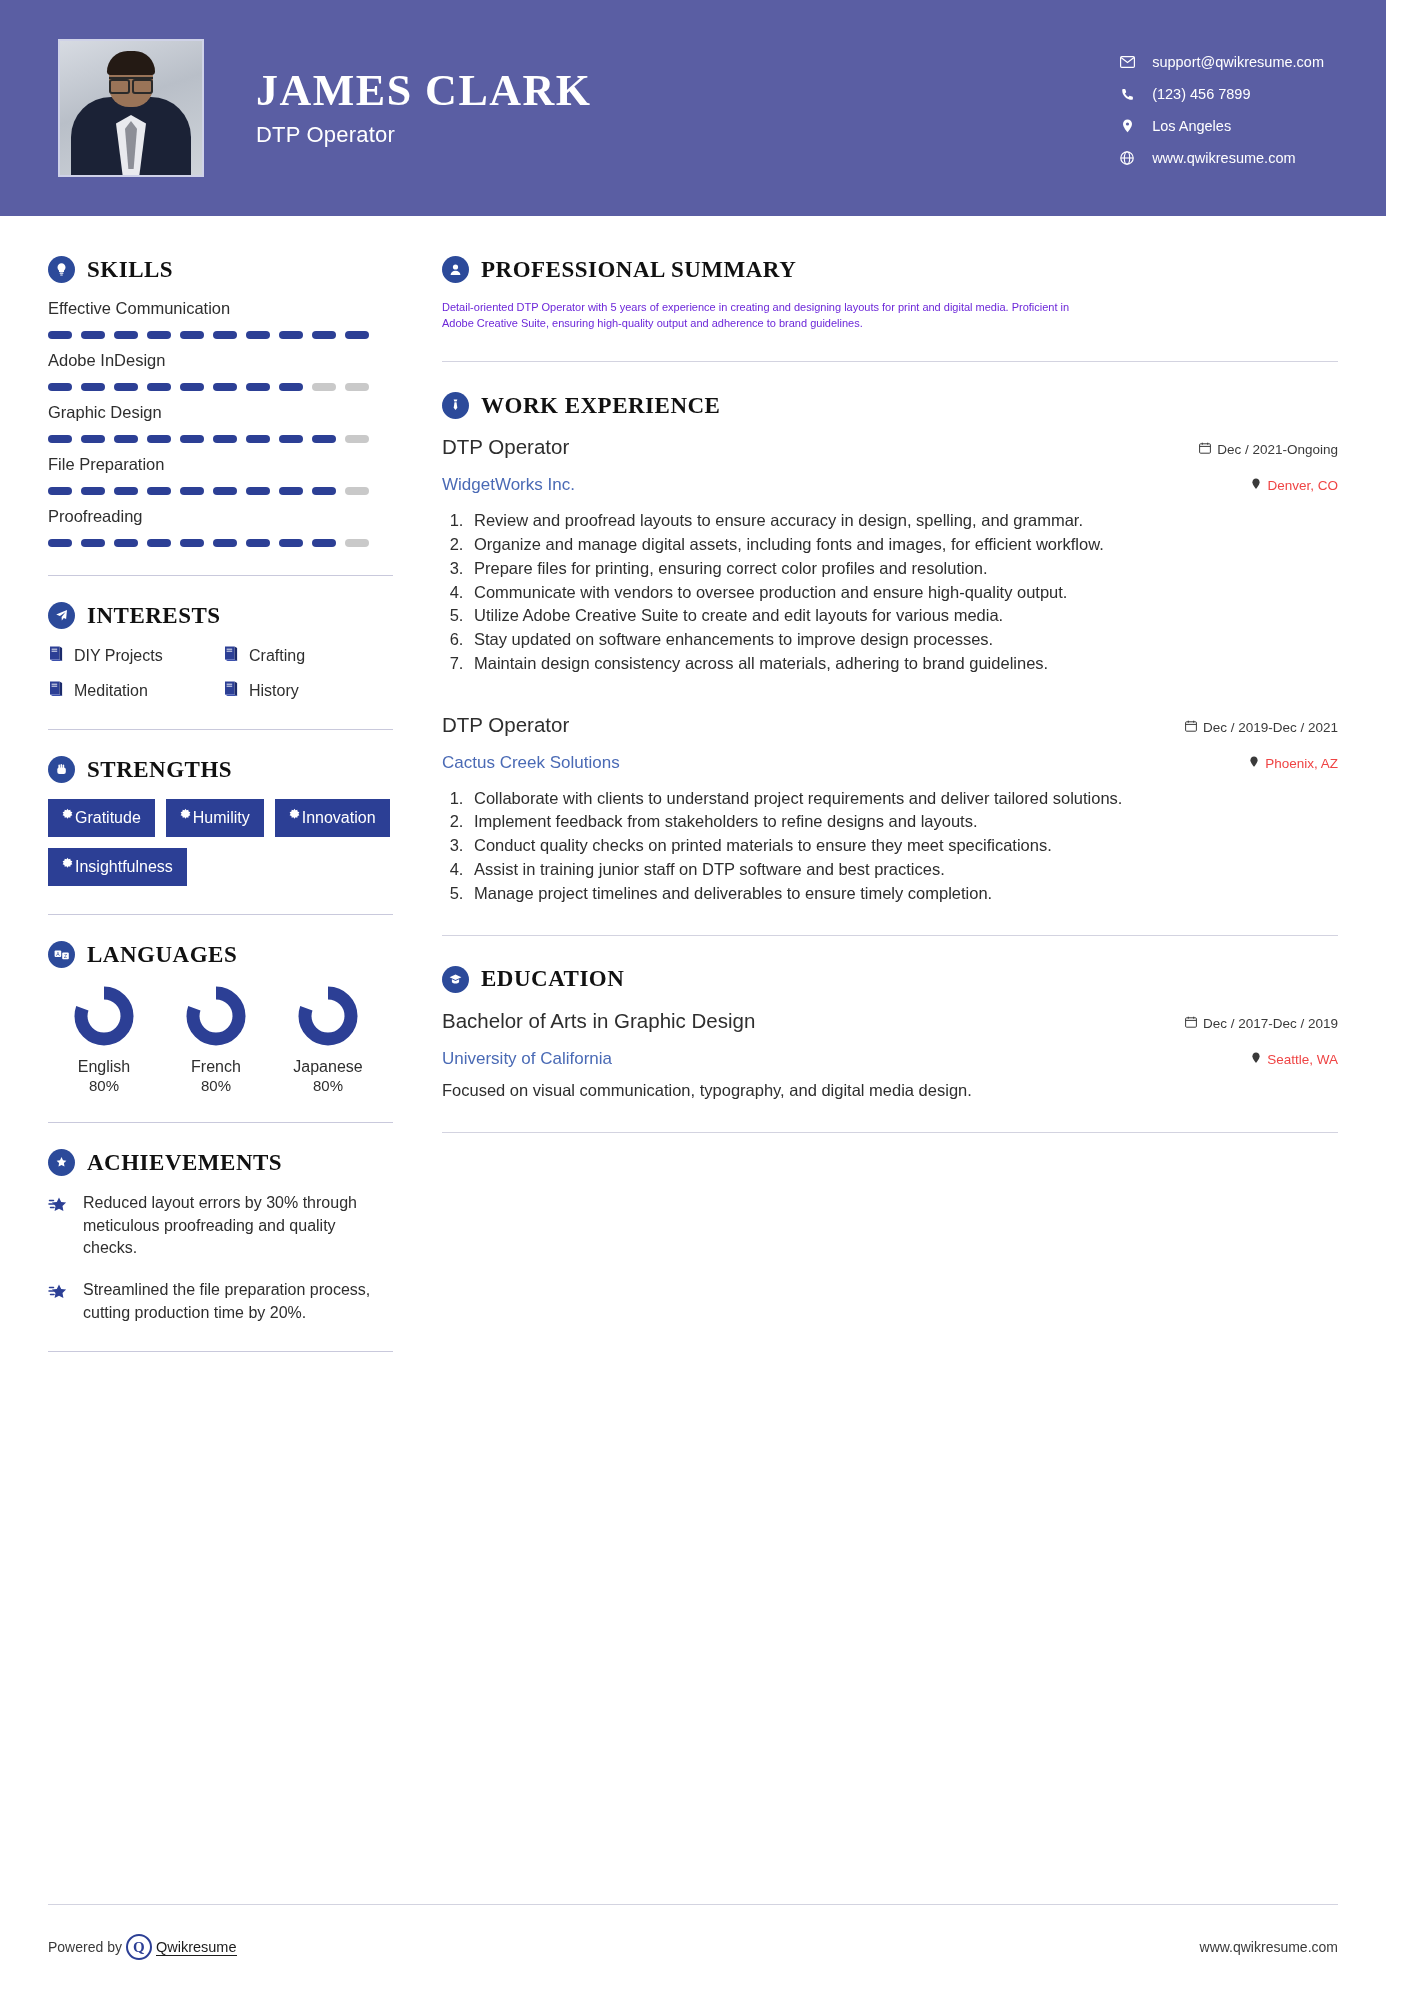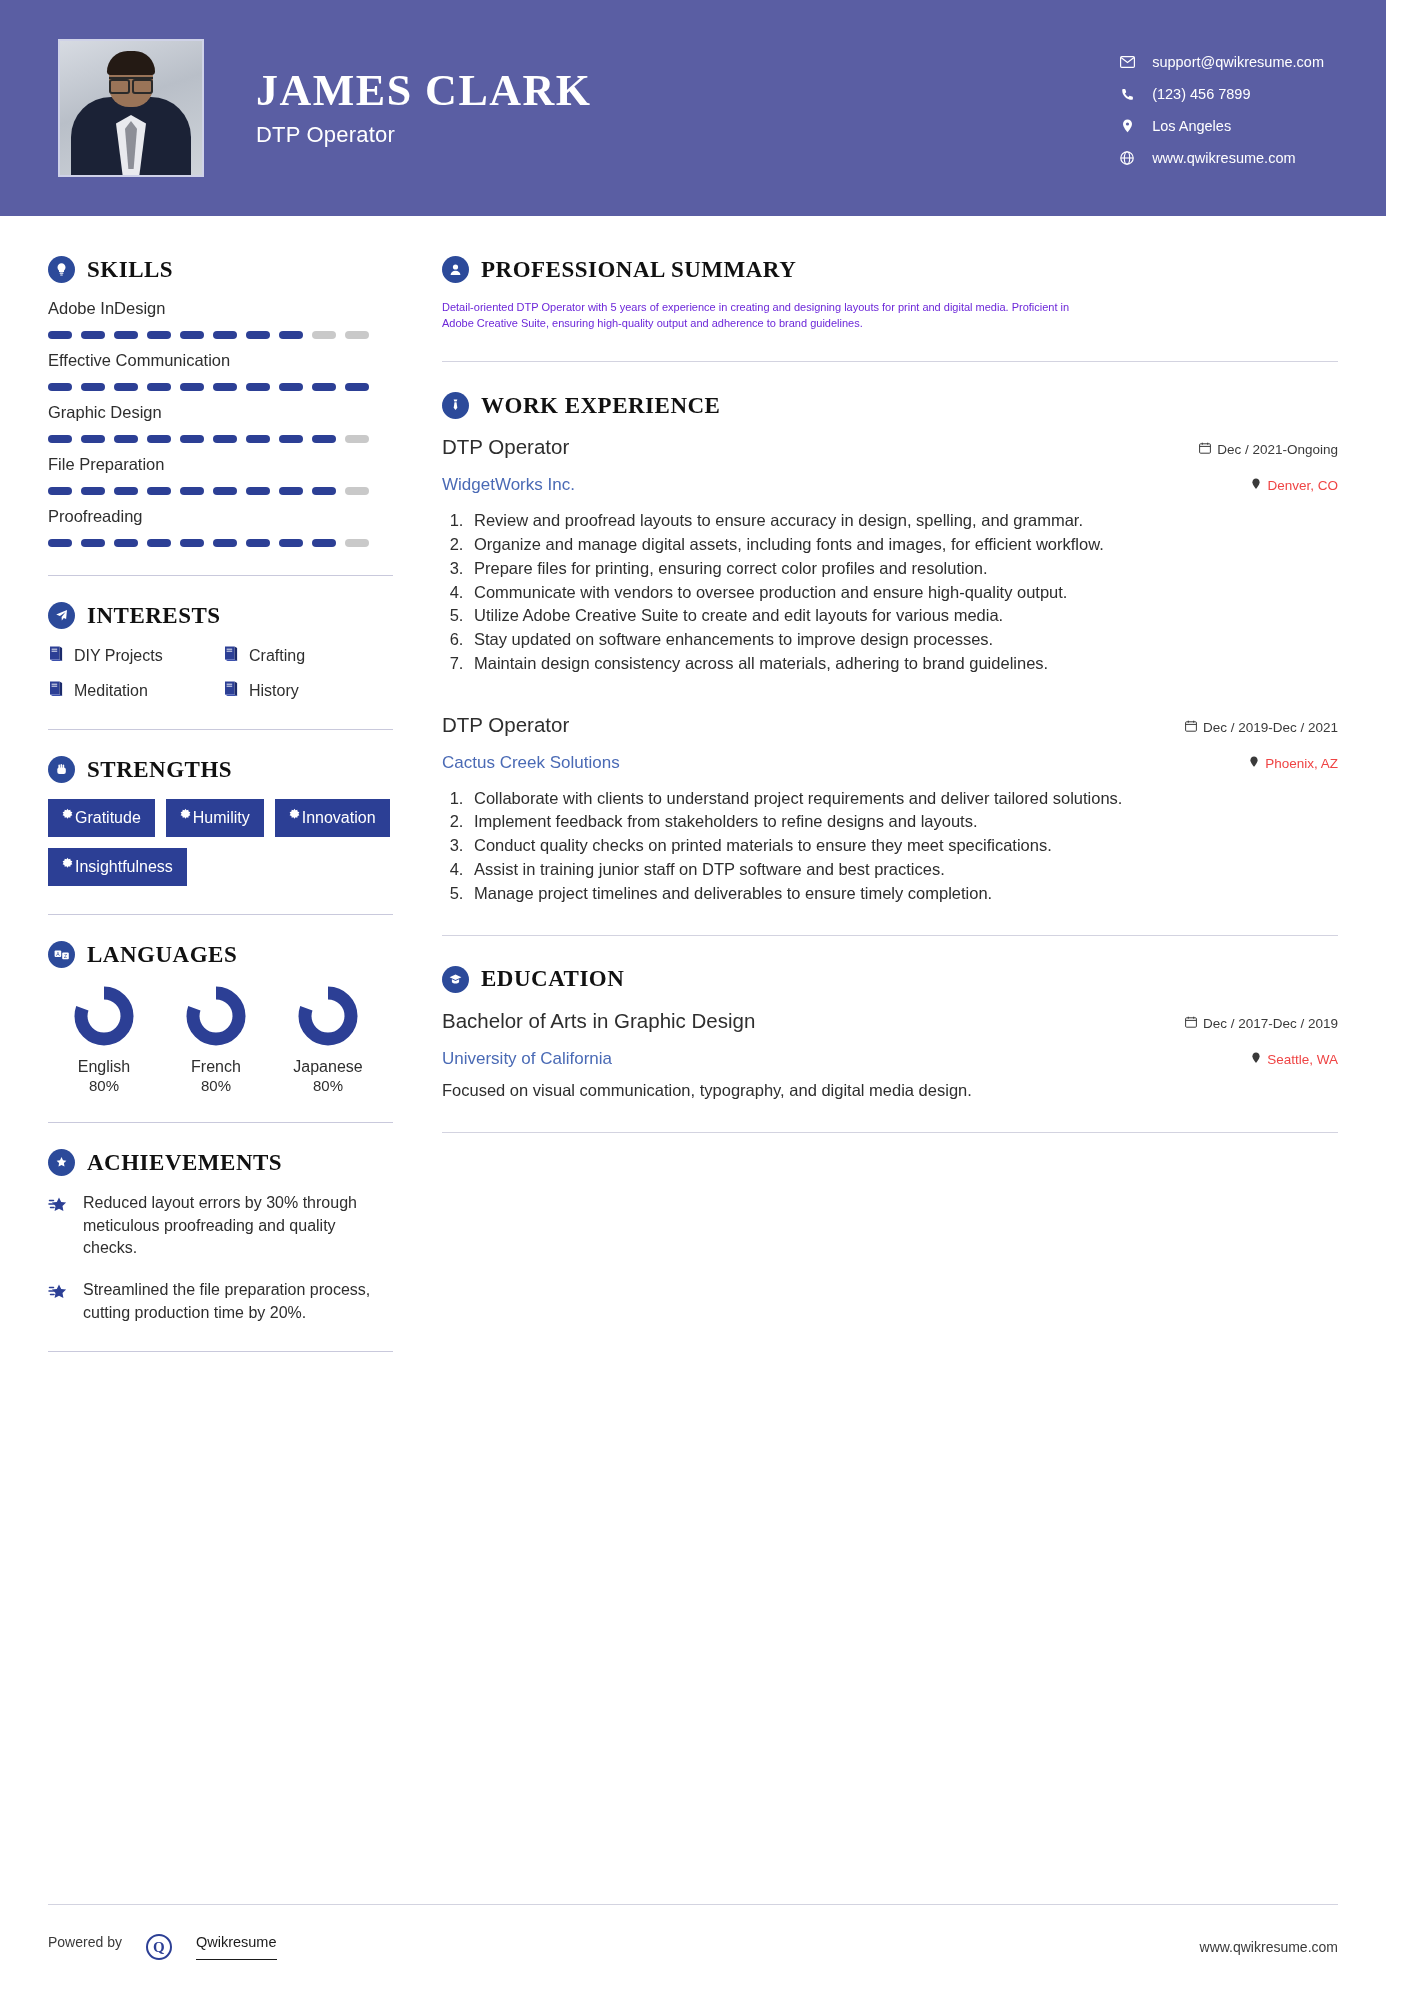--- a/index.html
+++ b/index.html
@@ -298,21 +298,21 @@
     height: 86px;
     padding: 0 48px;
     display: flex;
     align-items: center;
   }
   .footer-line {
     position: absolute;
     left: 48px; right: 48px; top: 0;
     height: 1px; background: #d3d3e0;
   }
-  .footer-left { display: flex; gap: 24px; }
+  .footer-left { display: flex; align-items: center; gap: 4px; }
   .powered { font-size: 14px; color: #3a3a3a; }
   .qlogo {
     width: 26px; height: 26px; border-radius: 50%;
     border: 2px solid #2c3f95;
     display: flex; align-items: center; justify-content: center;
     font-family: "Liberation Serif", serif;
     font-size: 15px; color: #2c3f95; font-weight: bold;
     position: relative;
   }
   .qbrand {
@@ -398,47 +398,47 @@
             <svg width="15" height="15" viewBox="0 0 15 15">
                 <path d="M7.5 1.3c-2.2 0-4 1.8-4 4 0 1.5.8 2.5 1.5 3.3v1.3h5V8.6c.7-.8 1.5-1.8 1.5-3.3 0-2.2-1.8-4-4-4z" fill="#fff"></path>
                 <rect x="5.6" y="10.6" width="3.8" height="1.2" rx=".6" fill="#fff"></rect>
                 <rect x="6.2" y="12.4" width="2.6" height="1.1" rx=".55" fill="#fff"></rect>
               </svg>
           </span>
           <span class="htxt">SKILLS</span>
         </div>
         <div id="skills-list">
             <div class="skill">
+              <div class="skill-name">Effective Communication</div>
+              <div class="seg-bar">
+                <span class="seg"></span>
+                <span class="seg"></span>
+                <span class="seg"></span>
+                <span class="seg"></span>
+                <span class="seg"></span>
+                <span class="seg"></span>
+                <span class="seg"></span>
+                <span class="seg"></span>
+                <span class="seg"></span>
+                <span class="seg"></span>
+              </div>
+            </div>
+            <div class="skill">
               <div class="skill-name">Adobe InDesign</div>
               <div class="seg-bar">
                 <span class="seg"></span>
                 <span class="seg"></span>
                 <span class="seg"></span>
                 <span class="seg"></span>
                 <span class="seg"></span>
                 <span class="seg"></span>
                 <span class="seg"></span>
                 <span class="seg"></span>
                 <span class="seg off"></span>
                 <span class="seg off"></span>
-              </div>
-            </div>
-            <div class="skill">
-              <div class="skill-name">Effective Communication</div>
-              <div class="seg-bar">
-                <span class="seg"></span>
-                <span class="seg"></span>
-                <span class="seg"></span>
-                <span class="seg"></span>
-                <span class="seg"></span>
-                <span class="seg"></span>
-                <span class="seg"></span>
-                <span class="seg"></span>
-                <span class="seg"></span>
-                <span class="seg"></span>
               </div>
             </div>
             <div class="skill">
               <div class="skill-name">Graphic Design</div>
               <div class="seg-bar">
                 <span class="seg"></span>
                 <span class="seg"></span>
                 <span class="seg"></span>
                 <span class="seg"></span>
                 <span class="seg"></span>

